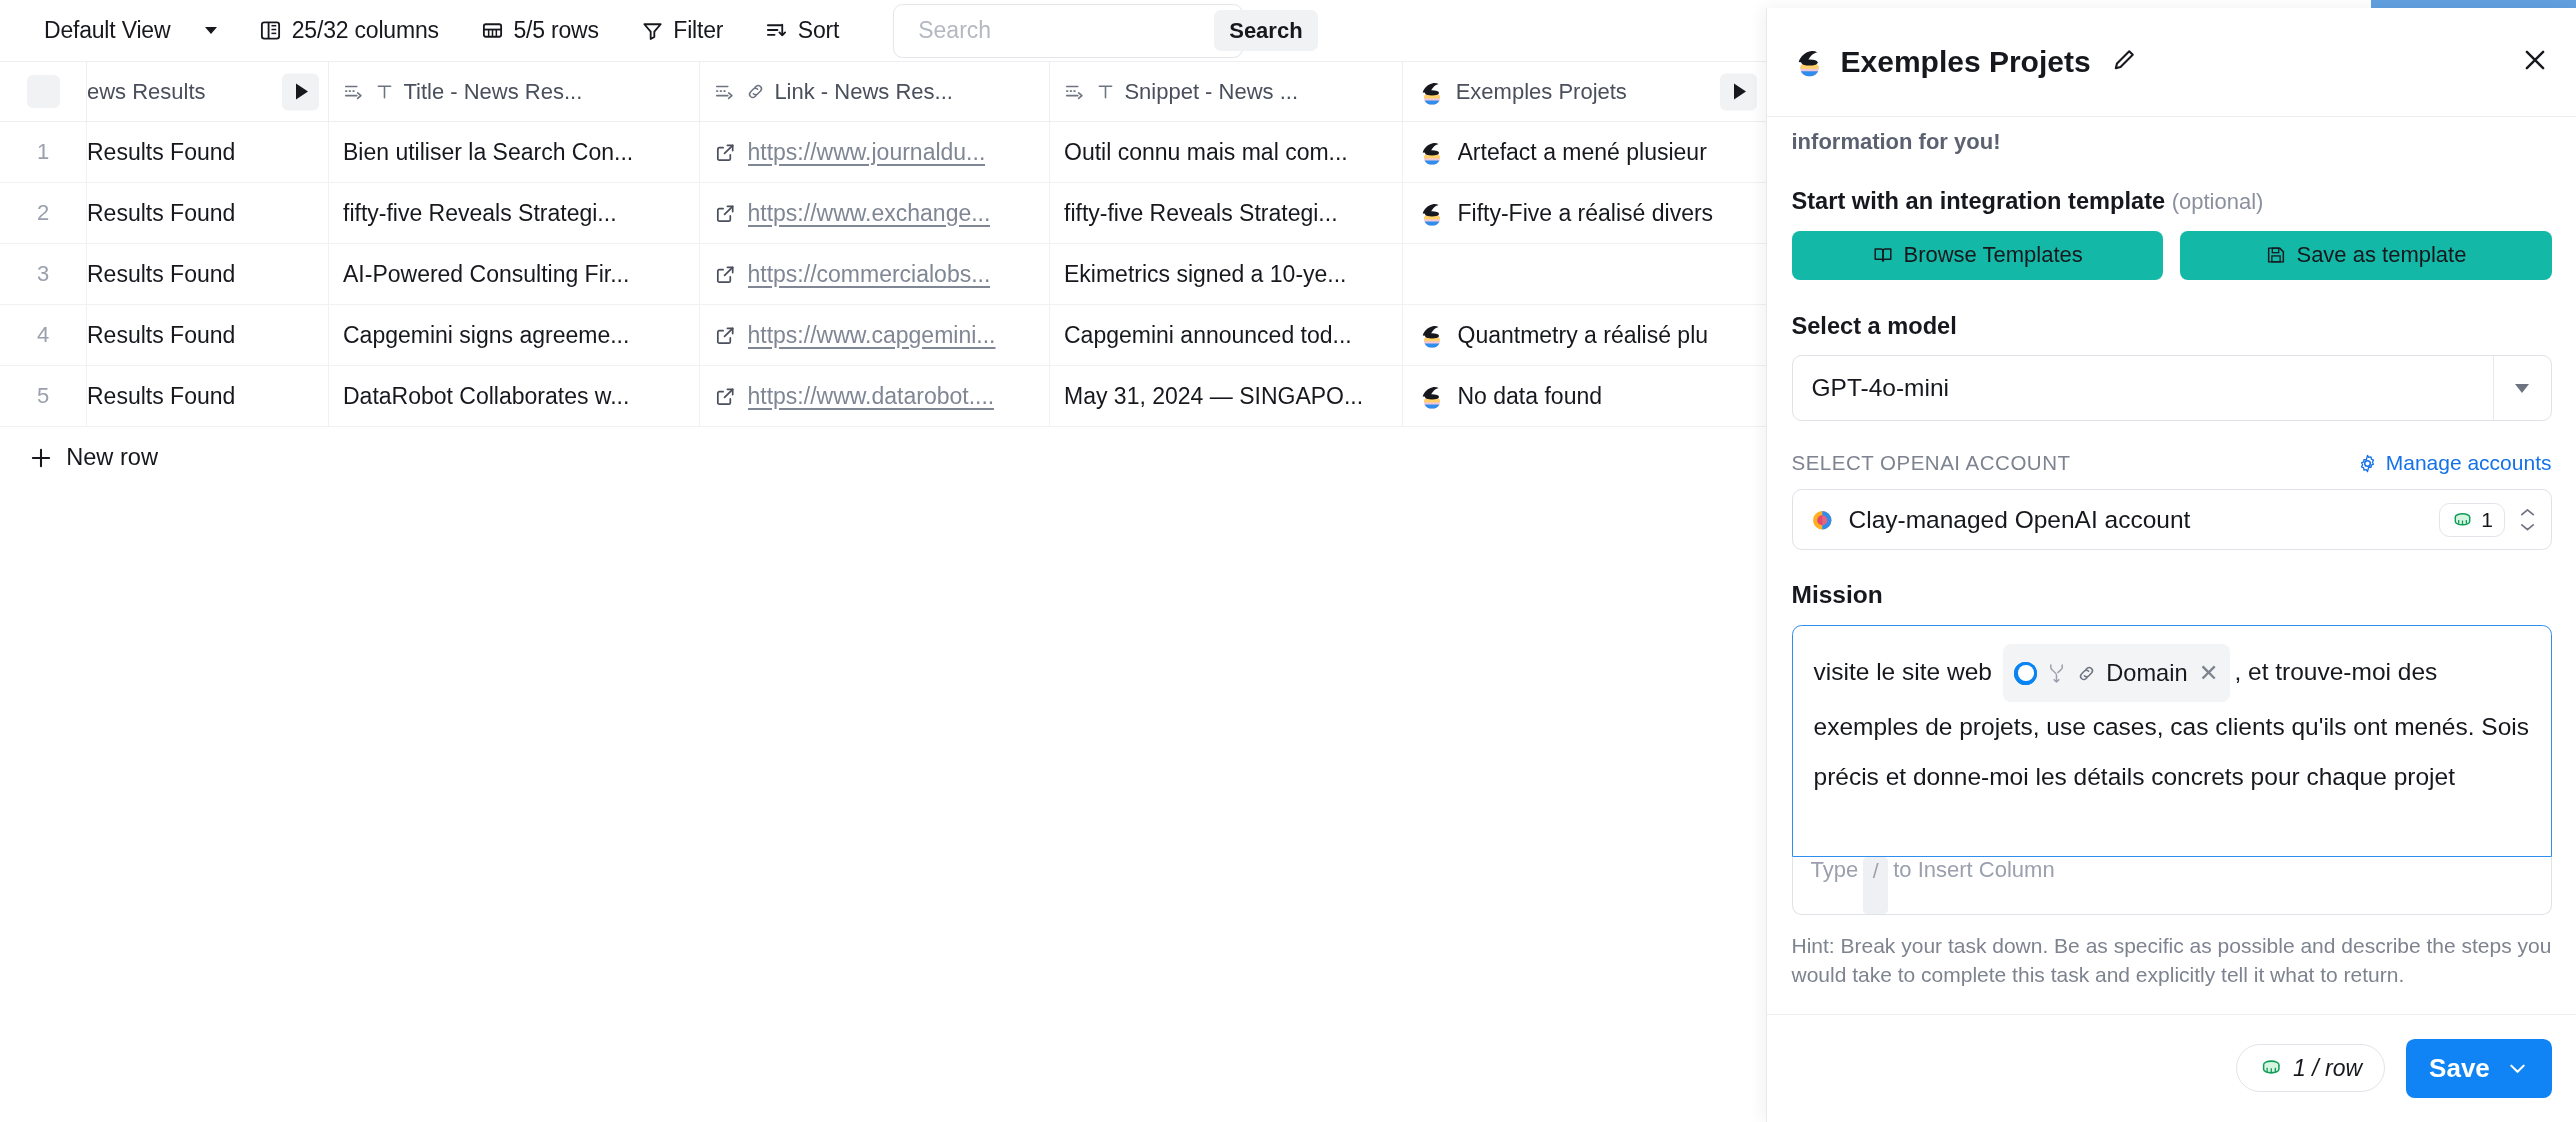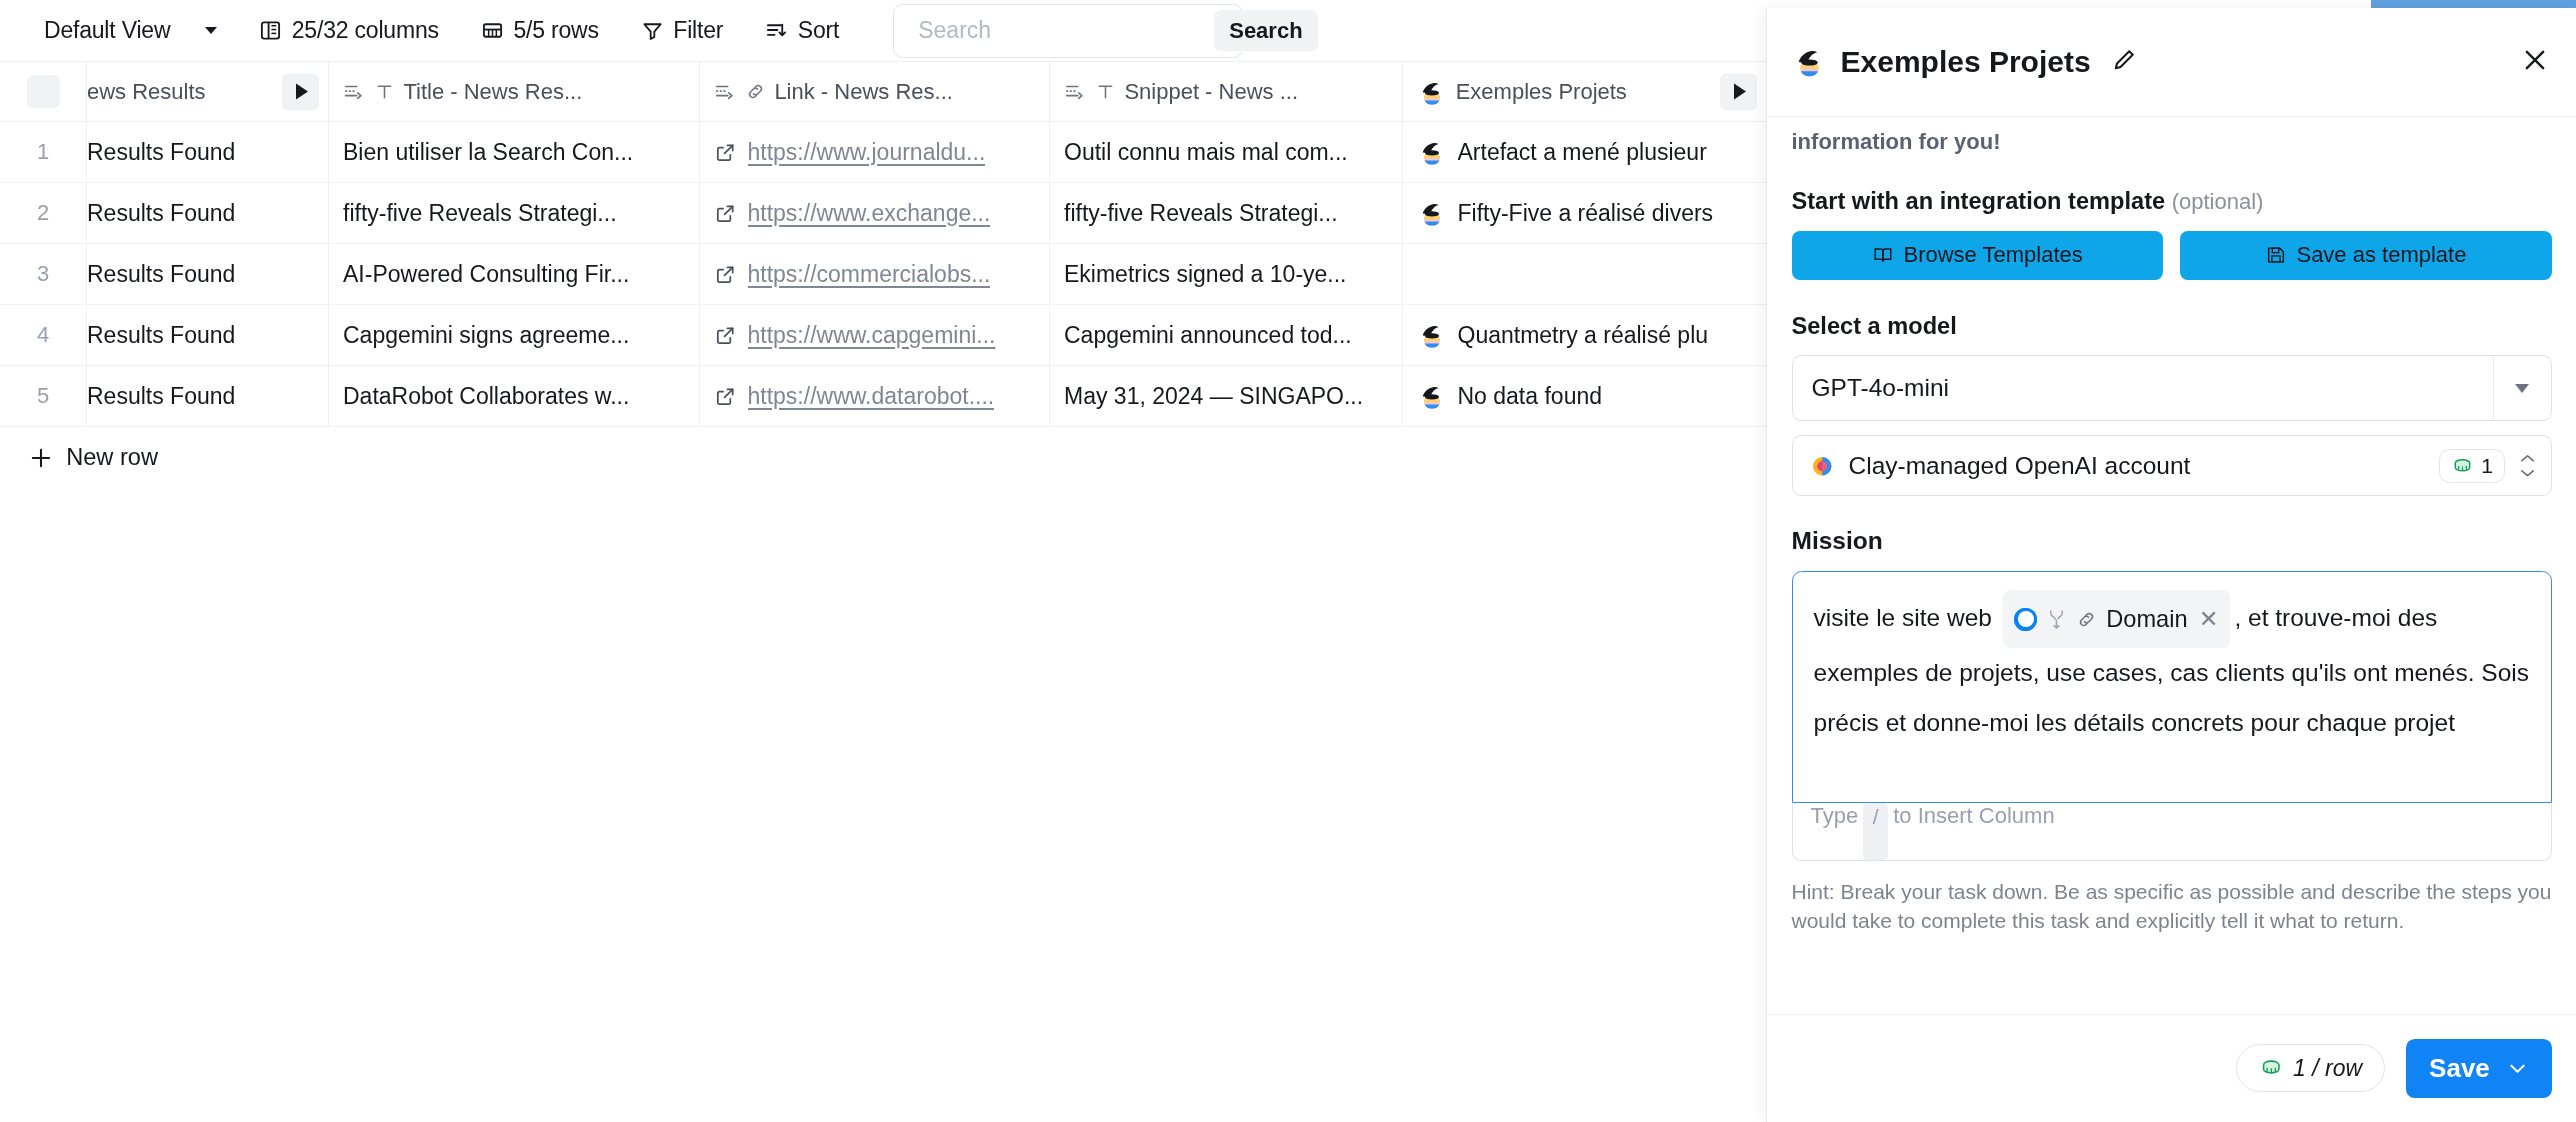--- a/index.html
+++ b/index.html
@@ -143,21 +143,21 @@
     font-size:22px; color:#5b6170; margin-top:12.2px;font-weight:bold;
   }
 
   .sec-label {
     font-size:23.6px; font-weight:bold; color:#16181d; margin-top:33px;
   }
   .sec-label .opt { font-weight:normal; color:#8a909d; font-size:22px; }
 
   .btn-row { display:flex; gap:16.6px; margin-top:15.7px; }
   .ghost-btn {
-    flex:1; height:49px; background:#0ea5e9; border:0; border-radius:7.9px;
+    flex:1; height:49px; background:#14b8a6; border:0; border-radius:7.9px;
     display:flex; align-items:center; justify-content:center; gap:9.6px;
     font-family:"Liberation Sans", sans-serif; font-size:22px; color:#16181d;
     cursor:pointer;
   }
 
   .select-box {
     margin-top:15.7px; height:66px; border:1.4px solid #dfe2e7; border-radius:9.6px;
     display:flex; align-items:center; padding:0 0 0 19px; background:#fff;
     cursor:pointer;
   }
@@ -618,20 +618,30 @@
 
       <div class="sec-label">Select a model</div>
 
       <div class="select-box">
         <span class="select-val">GPT-4o-mini</span>
         <span class="select-caret">
           <span class="caret-d"></span>
         </span>
       </div>
 
+      <div class="sub-head">
+        <span class="lbl">SELECT OPENAI ACCOUNT</span>
+        <span class="manage">
+          <svg width="21" height="21" viewBox="0 0 24 24" fill="none">
+            <circle cx="12" cy="12" r="3.2" stroke="#1471e8" stroke-width="1.7"></circle>
+            <path d="M12 2.8l1.4 2.2 2.6-.5.4 2.6 2.4 1.1-1.2 2.3 1.2 2.3-2.4 1.1-.4 2.6-2.6-.5L12 21.2l-1.4-2.2-2.6.5-.4-2.6-2.4-1.1 1.2-2.3-1.2-2.3 2.4-1.1.4-2.6 2.6.5z" stroke="#1471e8" stroke-width="1.5" stroke-linejoin="round"></path>
+          </svg>
+          <span>Manage accounts</span>
+        </span>
+      </div>
 
       <div class="account-box">
         <span class="clay sm">
           <svg width="24.5" height="24.5" viewBox="0 0 24 24">
             <circle cx="12" cy="12" r="9" fill="#ffb020"></circle>
             <path d="M12 3a9 9 0 0 1 0 18z" fill="#2f8ded"></path>
             <circle cx="12" cy="12" r="5" fill="#e0486c"></circle>
             <path d="M12 7a5 5 0 0 1 0 10z" fill="#ffffff" opacity="0.15"></path>
           </svg>
         </span>

